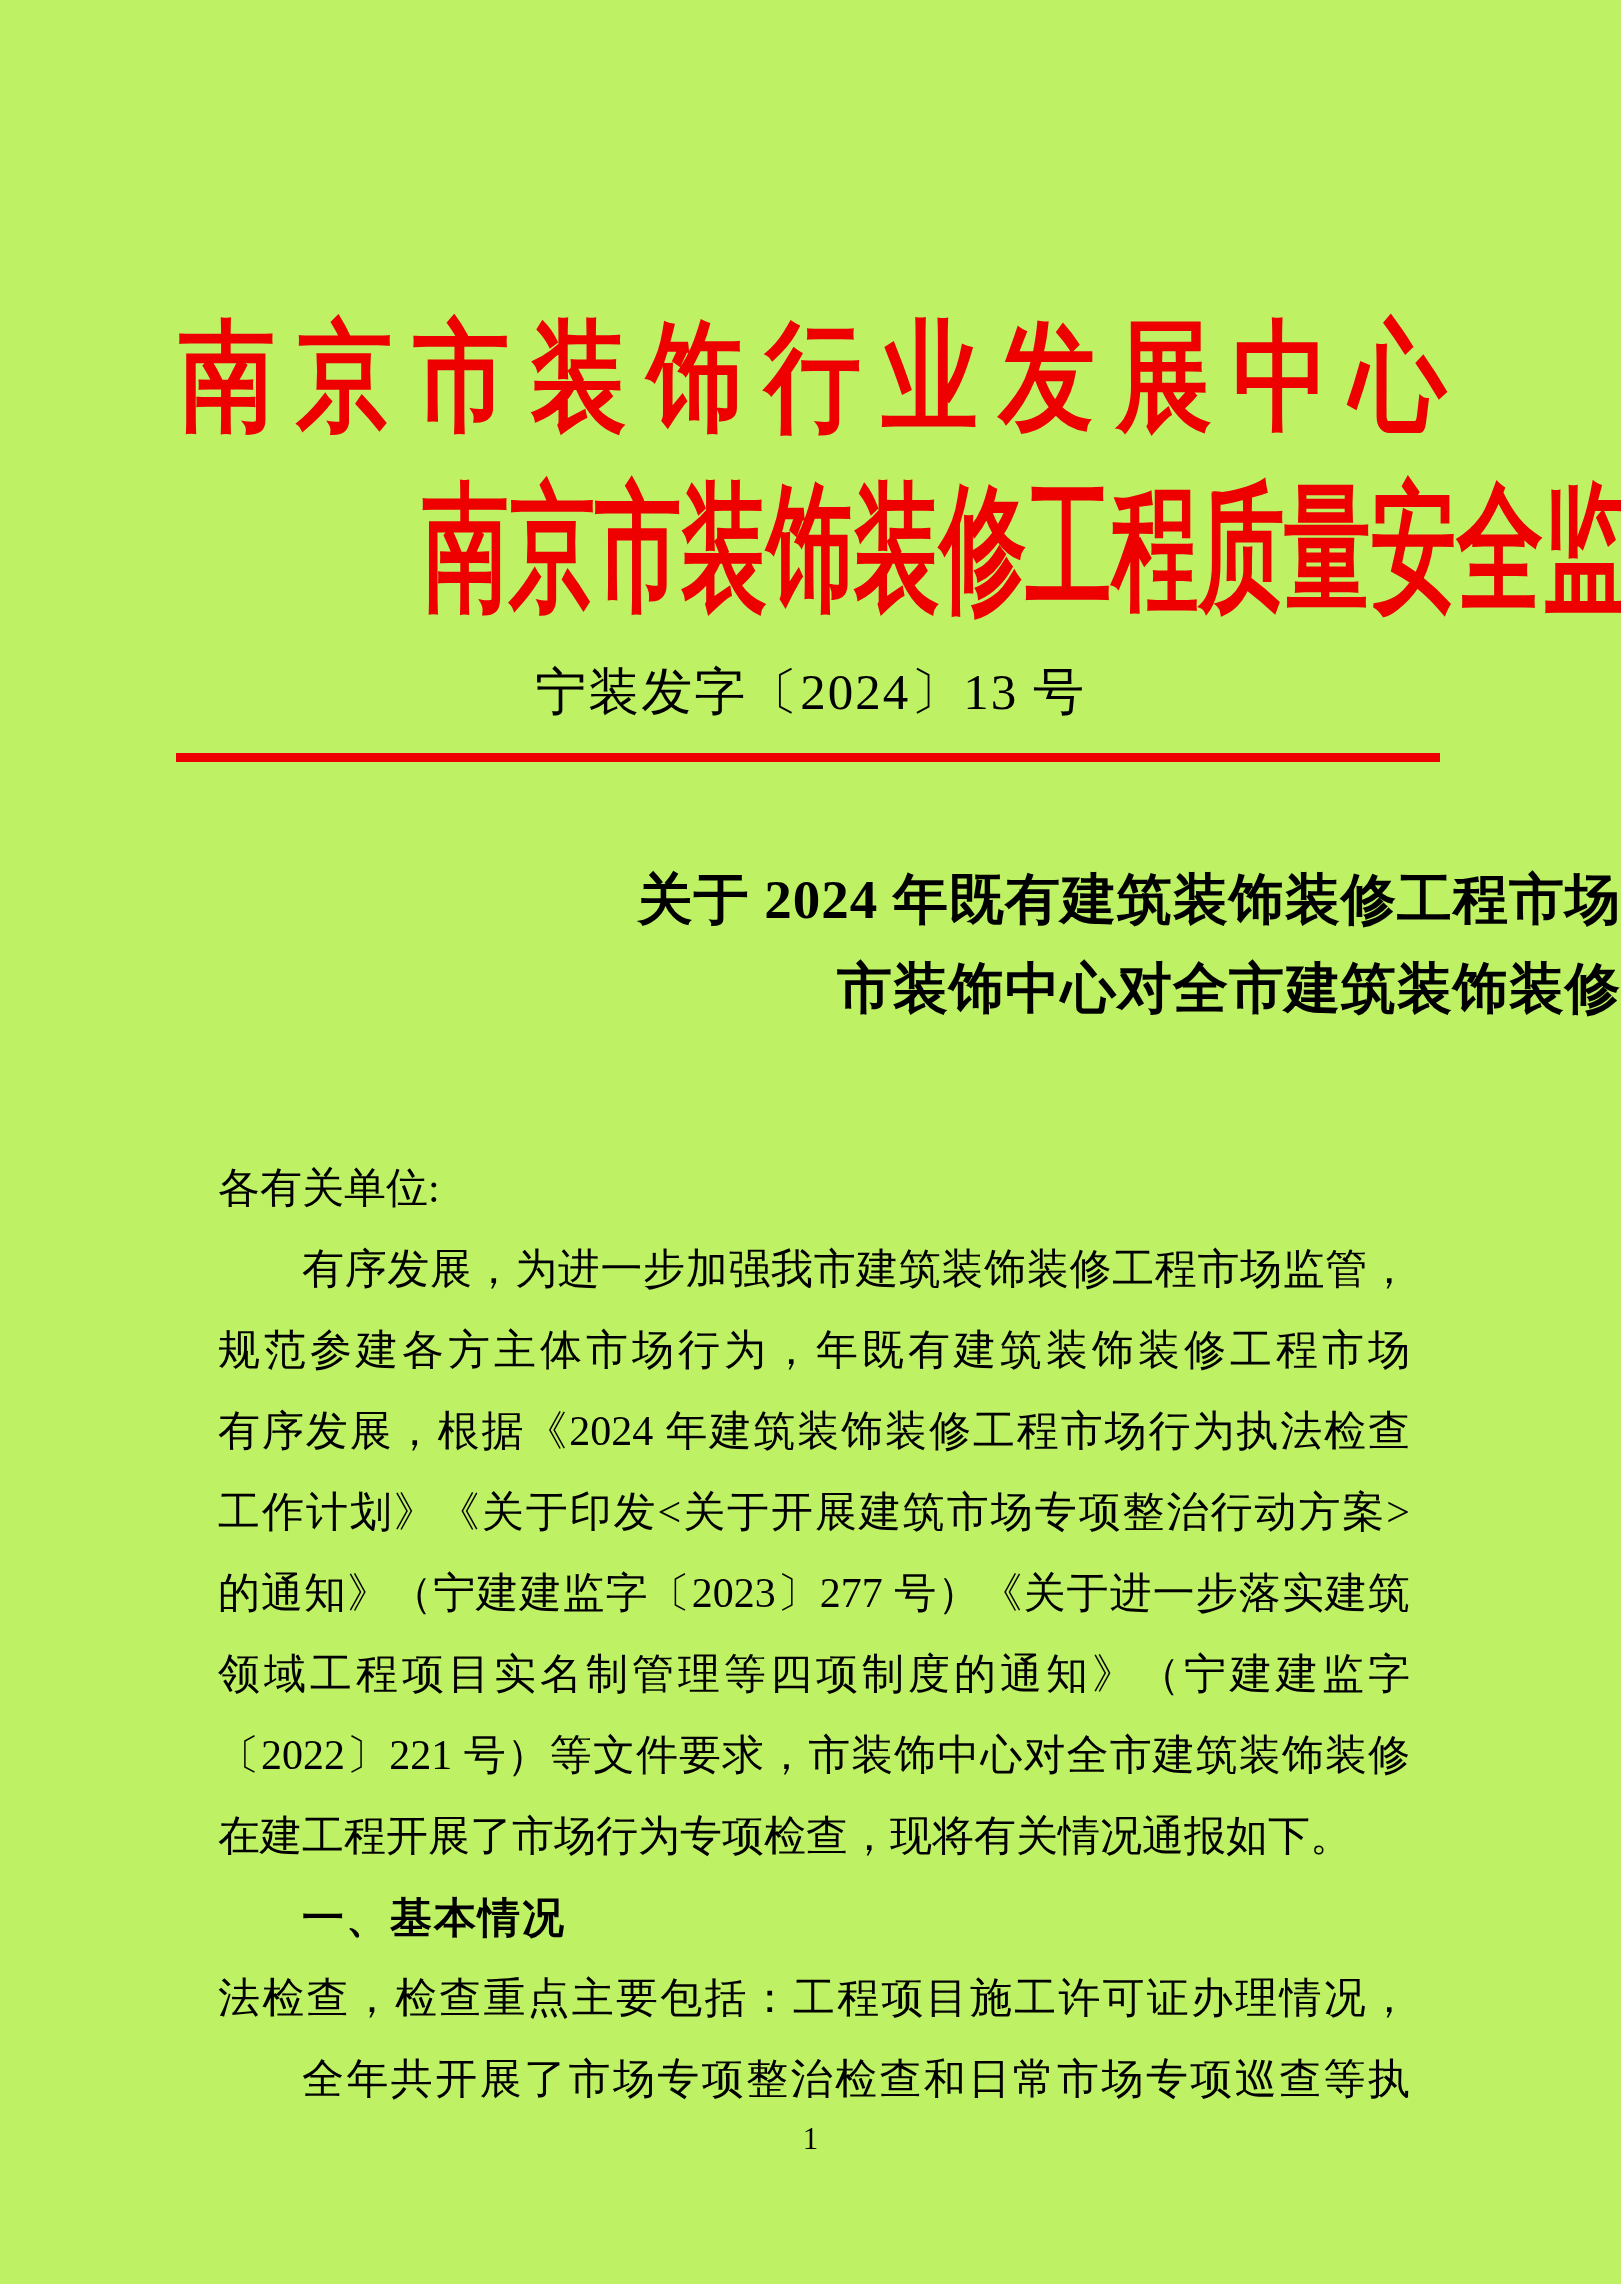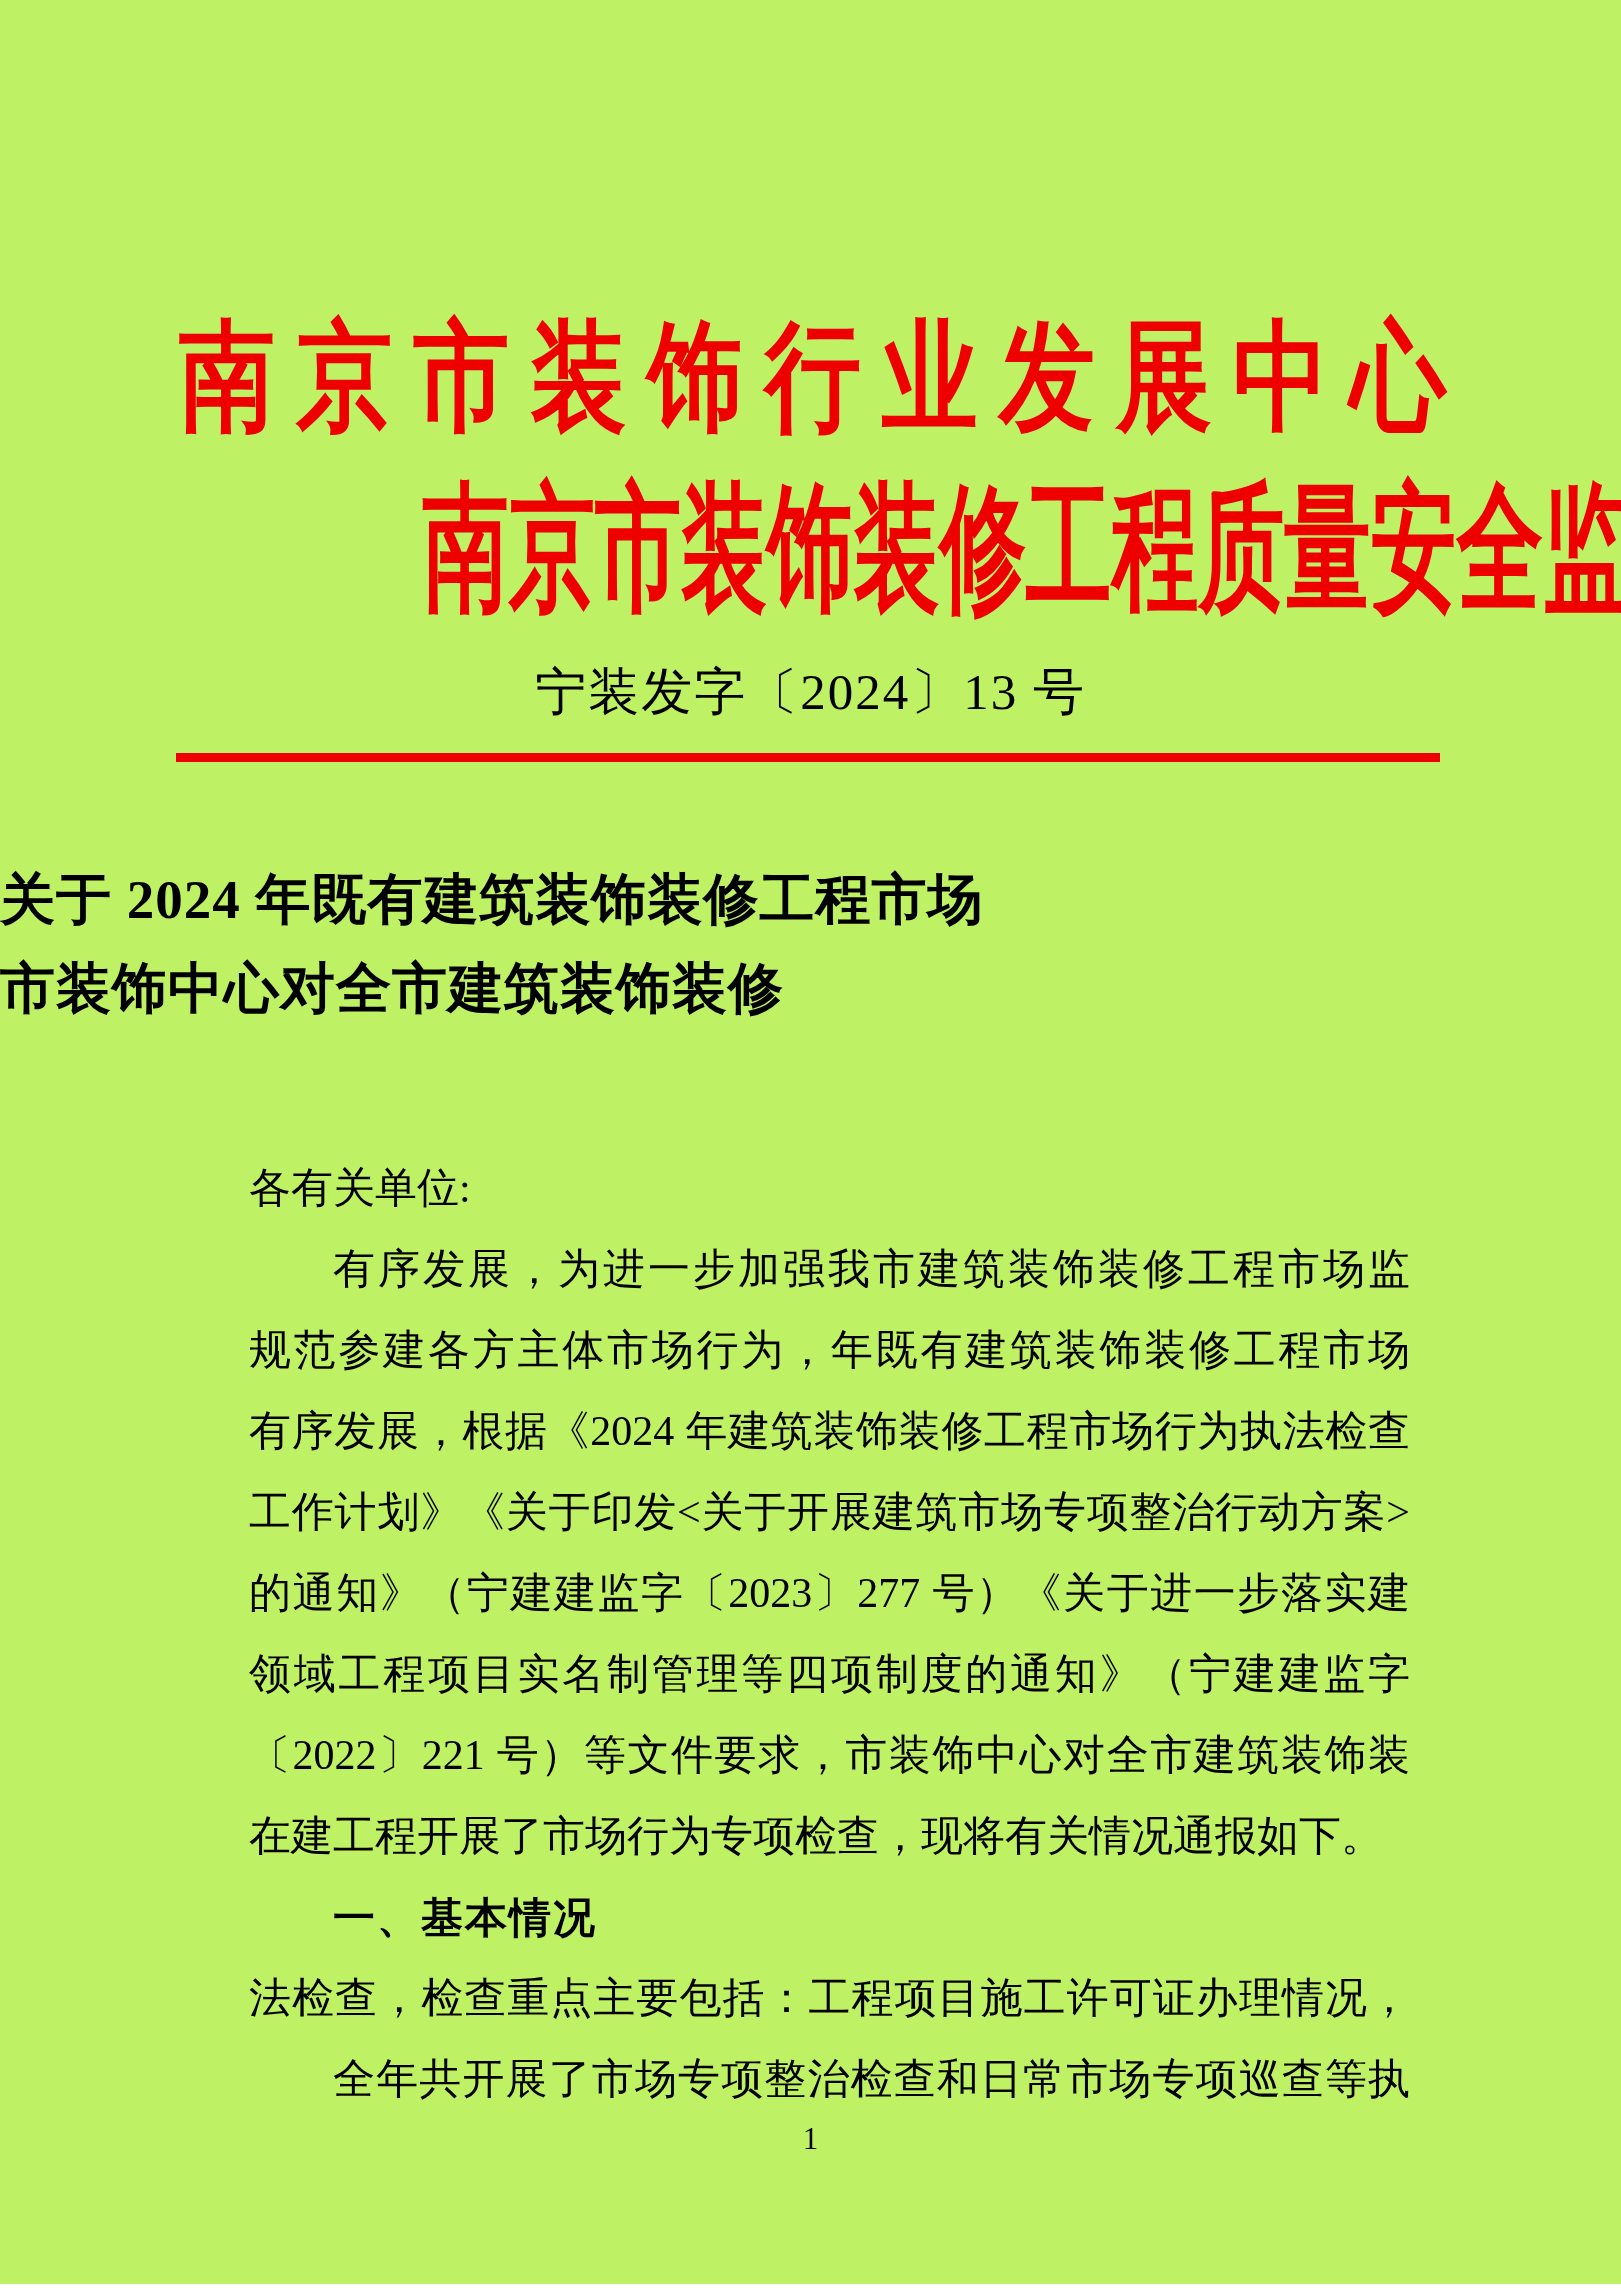--- a/index.html
+++ b/index.html
@@ -51,36 +51,36 @@
     width: 1264px;
     height: 8.8px;
     background: var(--accent-red, #ee0000);
   }
   
   .title {
     position: absolute;
     top: 855px;
     left: 0;
     width: 100%;
-    text-align: left;
+    text-align: right;
     font-size: 55px;
     line-height: 89px;
     font-weight: 700;
     letter-spacing: 1px;
   }
   
   .body-block {
     position: absolute;
     top: 1148px;
     left: 218px;
     width: 1192px;
     font-size: 42px;
     line-height: 81px;
   }
-  .line { height: 81px; overflow: hidden; margin-left: 31px; }
+  .line { height: 81px; overflow: hidden; }
   .line.indent { text-indent: 2em; }
   .line.just {
     text-align: justify;
     text-align-last: justify;
     text-justify: inter-character;
   }
   .line.heading {
     font-family: "DejaVu Sans", "Liberation Sans", sans-serif;
     font-weight: 700;
     letter-spacing: 2px;

